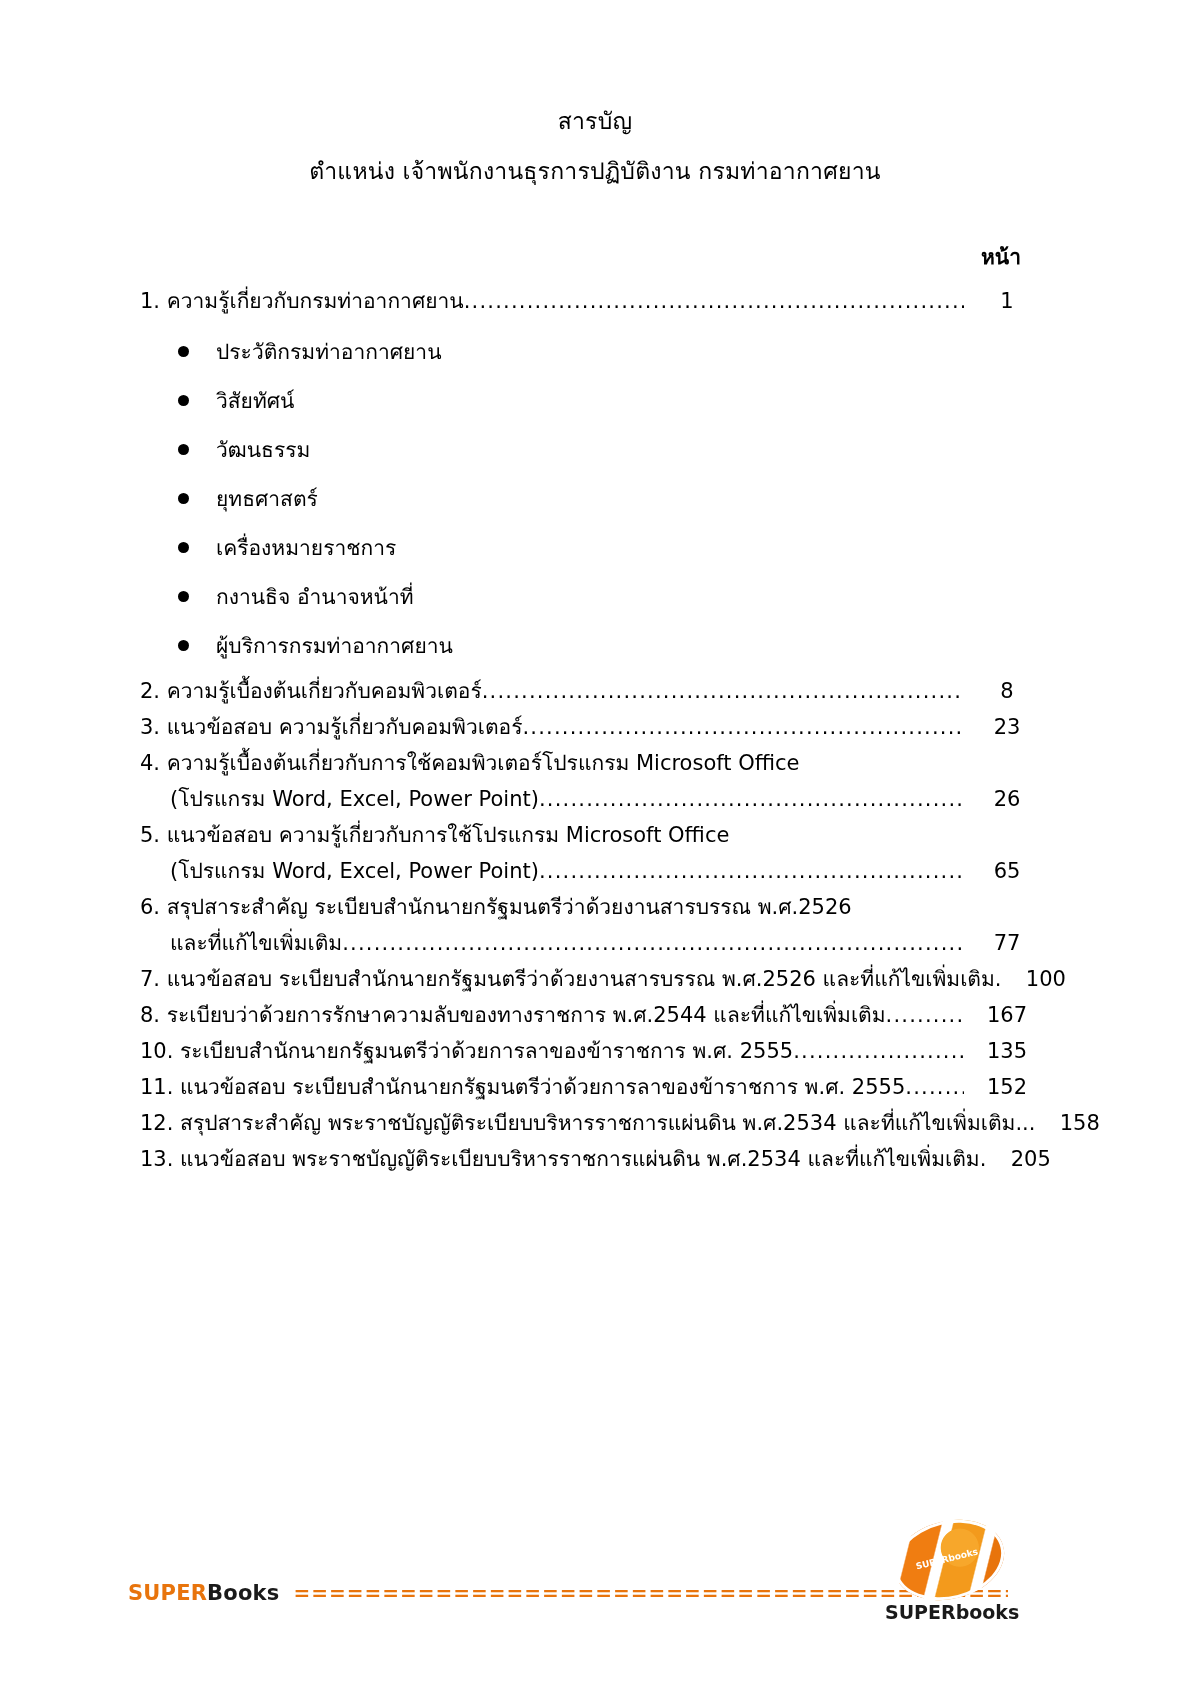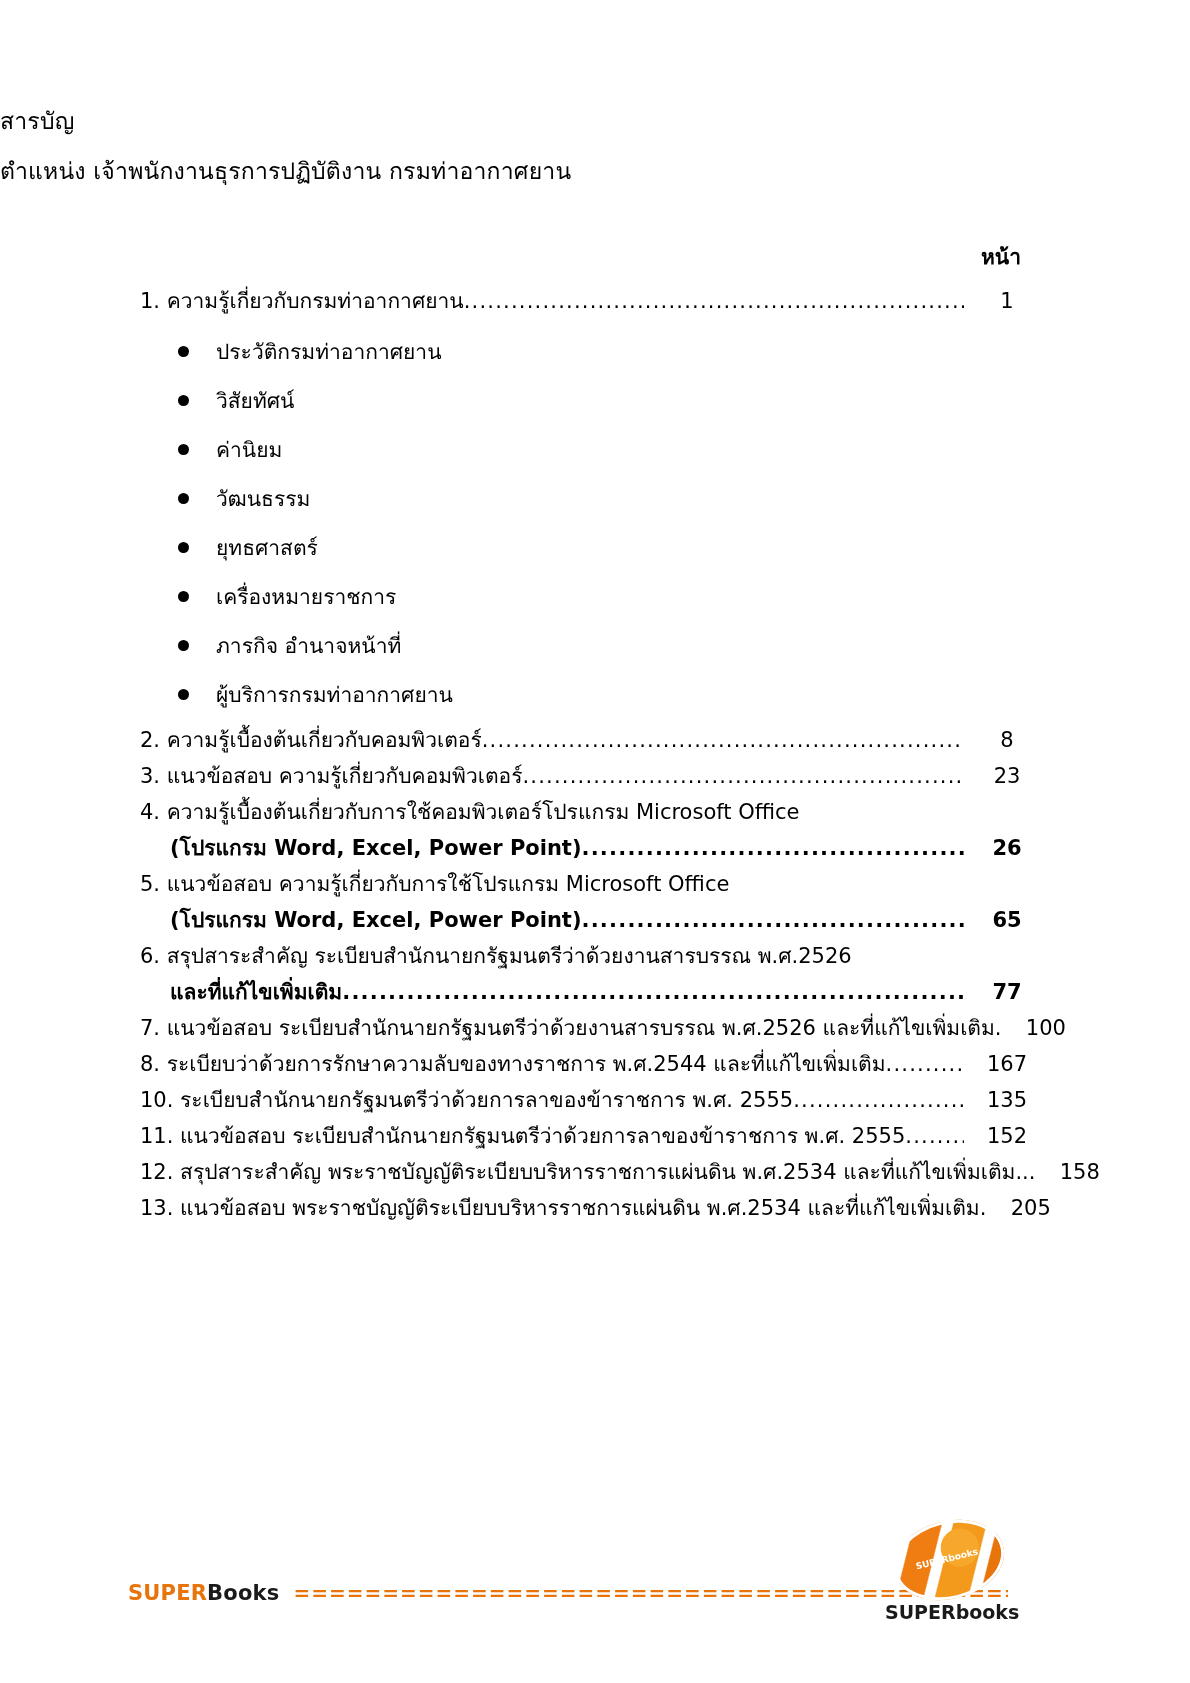--- a/index.html
+++ b/index.html
@@ -20,21 +20,21 @@
     overflow: hidden;
     box-sizing: border-box;
   }
 
   
   .doc-header {
     position: absolute;
     left: 0;
     top: 104px;
     width: 1190px;
-    text-align: left;
+    text-align: center;
   }
   .doc-title {
     font-size: 23px;
     line-height: 34px;
     letter-spacing: 0.2px;
   }
   .doc-subtitle {
     font-size: 23px;
     line-height: 34px;
     margin-top: 16px;
@@ -86,21 +86,20 @@
   .toc-entry .pnum {
     flex: 0 0 86px;
     text-align: center;
     font-size: 21px;
     white-space: nowrap;
   }
 
   
   .toc-entry.cont {
     padding-left: 30px;
-    font-weight: bold;
   }
 
   
   .toc-entry.headline .leader::before { content: ""; }
   .toc-entry.headline .pnum { visibility: hidden; }
 
   
   .bullets {
     margin: 10px 0 6px 0;
     padding: 0;
@@ -240,37 +239,33 @@
       <li class="bullet-item">
         <span class="bullet-dot"></span>
         <span>ประวัติกรมท่าอากาศยาน</span>
       </li>
       <li class="bullet-item">
         <span class="bullet-dot"></span>
         <span>วิสัยทัศน์</span>
       </li>
       <li class="bullet-item">
         <span class="bullet-dot"></span>
-        <span>ค่านิยม</span>
-      </li>
-      <li class="bullet-item">
-        <span class="bullet-dot"></span>
         <span>วัฒนธรรม</span>
       </li>
       <li class="bullet-item">
         <span class="bullet-dot"></span>
         <span>ยุทธศาสตร์</span>
       </li>
       <li class="bullet-item">
         <span class="bullet-dot"></span>
         <span>เครื่องหมายราชการ</span>
       </li>
       <li class="bullet-item">
         <span class="bullet-dot"></span>
-        <span>ภารกิจ อำนาจหน้าที่</span>
+        <span>กงานธิจ อำนาจหน้าที่</span>
       </li>
       <li class="bullet-item">
         <span class="bullet-dot"></span>
         <span>ผู้บริการกรมท่าอากาศยาน</span>
       </li>
     </ul>
 
     <div class="toc-entry">
       <span class="etext">2. ความรู้เบื้องต้นเกี่ยวกับคอมพิวเตอร์</span>
       <span class="leader"></span>

